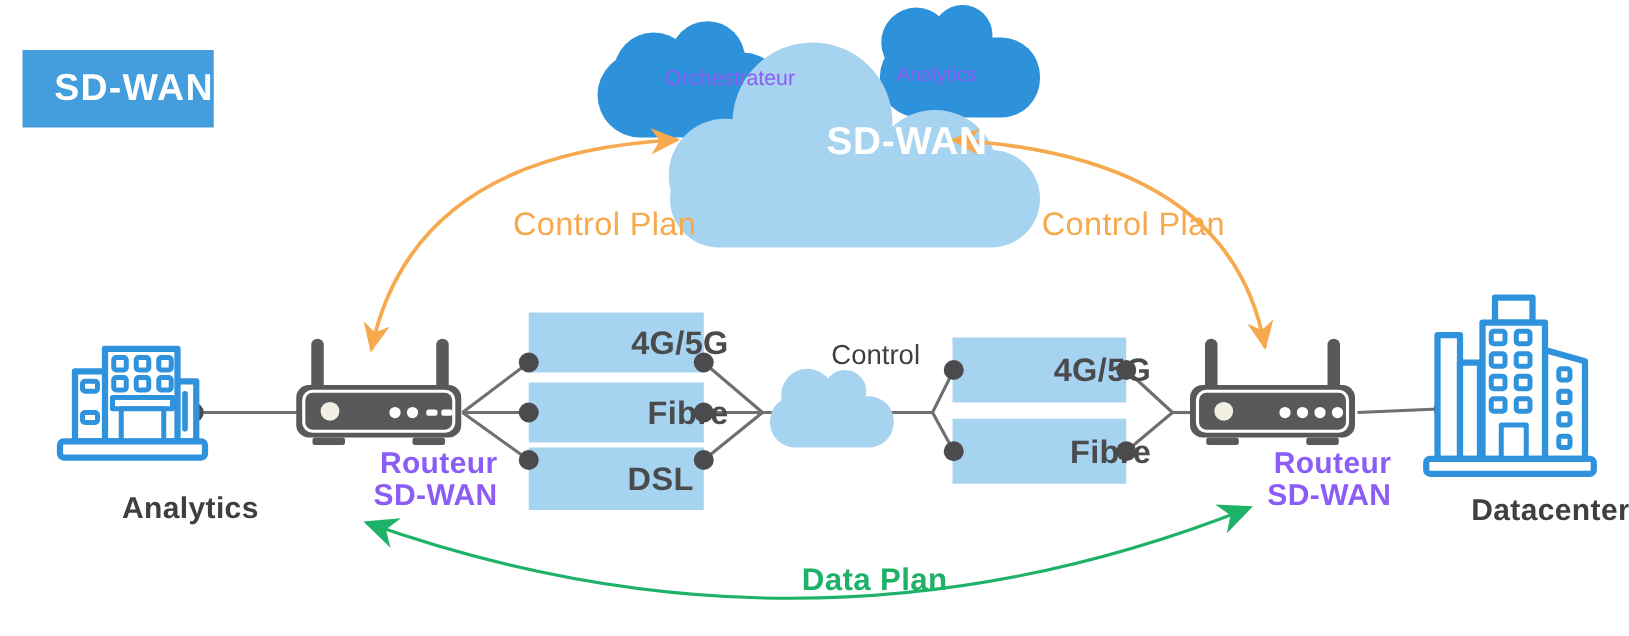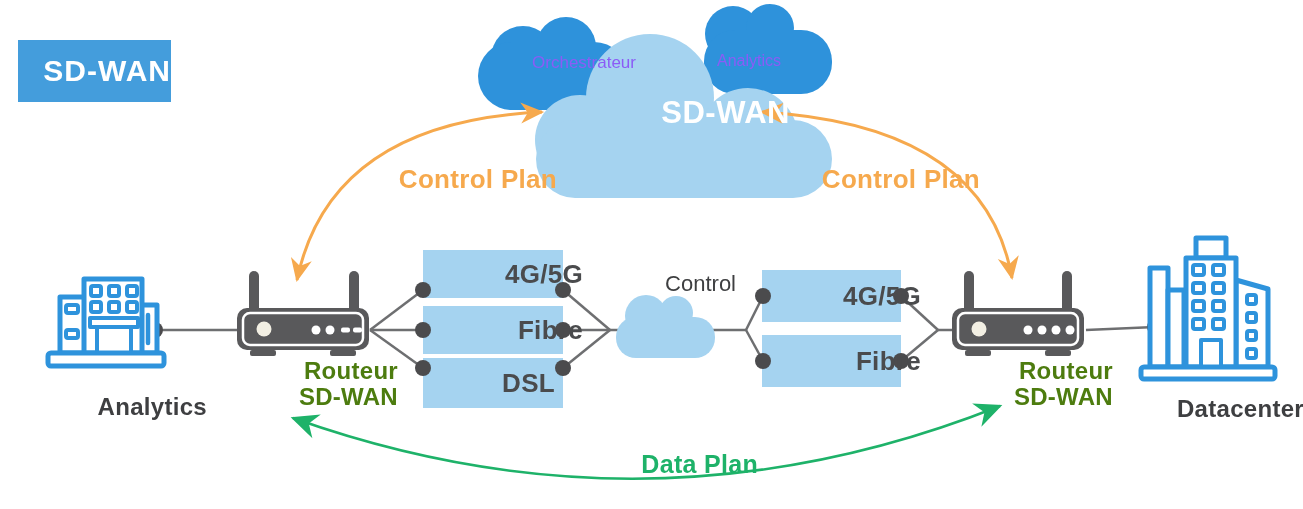--- a/index.html
+++ b/index.html
@@ -8,25 +8,25 @@
     font-family:"Liberation Sans",sans-serif;
   }
   .stage svg.layer{position:absolute;left:0;top:0;}
   .lbl{position:absolute;text-align:right;white-space:nowrap;z-index:5;padding-left:20px;}
   .badge{
     background:var(--badge-blue,#449DDC);color:#fff;font-size:30px;font-weight:bold;
     letter-spacing:1px;line-height:62px;
   }
   .cloud-small-lbl{color:#8b5cf6;font-weight:normal;}
   .cloud-main-lbl{color:#fff;font-weight:bold;font-size:31px;line-height:41px;letter-spacing:0.5px;}
-  .plane-orange{color:var(--control-plane-orange,#F6A94D);font-size:26px;font-weight:bold;letter-spacing:0.3px;}
+  .plane-orange{color:var(--control-plane-orange,#F6A94D);font-size:26px;font-weight:normal;letter-spacing:0.3px;}
   .plane-green{color:var(--data-plane-green,#1EB269);font-size:25px;font-weight:bold;letter-spacing:0.3px;}
   .link-lbl{color:#4A4B4D;font-size:26px;font-weight:bold;letter-spacing:0.3px;}
   .node-lbl{color:#3E3F41;font-size:24px;font-weight:bold;letter-spacing:0.3px;}
-  .router-lbl{color:#4d7c0f;font-size:24px;font-weight:bold;line-height:26px;letter-spacing:0.3px;}
+  .router-lbl{color:#8b5cf6;font-size:24px;font-weight:bold;line-height:26px;letter-spacing:0.3px;}
   .internet-lbl{color:#3E3F41;font-size:22px;font-weight:normal;}
   
   .cloud-dark{fill:var(--cloud-dark-blue,#2E92DB);}
   .cloud-light{fill:var(--cloud-light-blue,#A5D3F0);}
   .link-box{fill:var(--cloud-light-blue,#A5D3F0);}
   .gray-line{stroke:var(--line-gray,#6E6F71);stroke-width:2.5;fill:none;}
   .dot{fill:var(--dot-gray,#4B4B4D);}
   .device{fill:var(--device-gray,#59595B);}
   .device-inner{fill:none;stroke:#fff;stroke-width:2.5;}
   .lamp{fill:#F2EFE3;}

